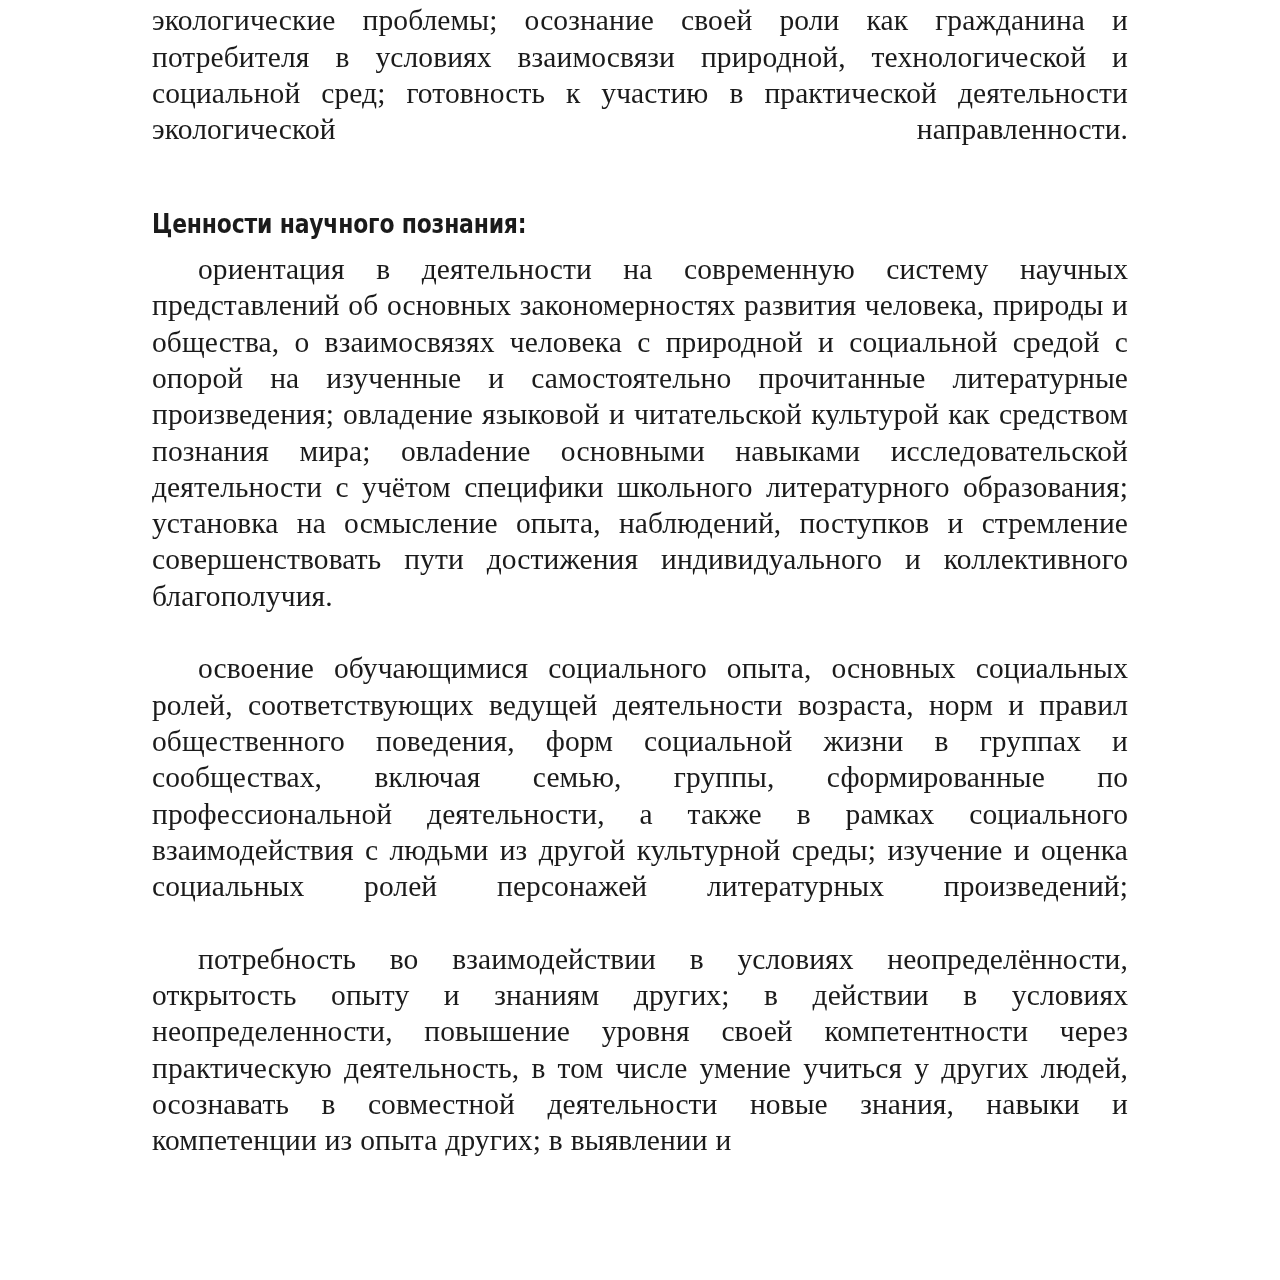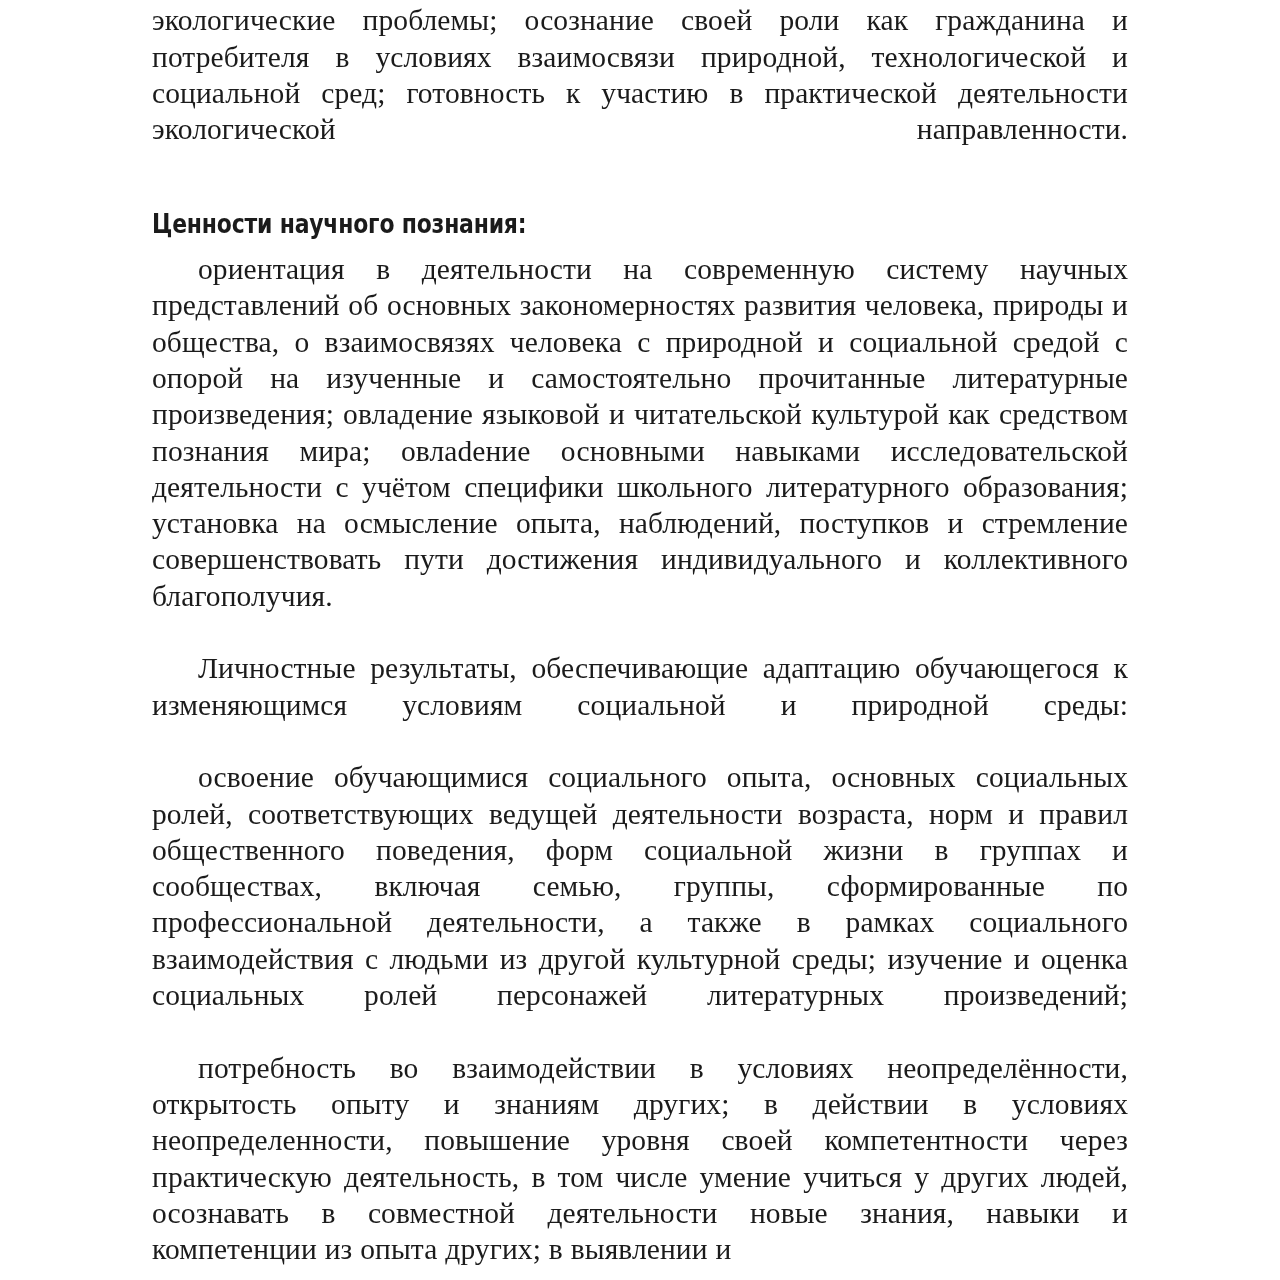--- a/index.html
+++ b/index.html
@@ -96,21 +96,20 @@
     <p class="body-par" style="color: rgb(27, 27, 27);">ванное при знакомстве с литературными произведениями, под­нимающими экологические проблемы; осознание своей роли как гражданина и потребителя в условиях взаимосвязи природ­ной, технологической и социальной сред; готовность к участию в практической деятельности экологической направленности.</p>
 
     <div class="gap-before-heading"></div>
 
     <h2 class="section-heading" style="color: rgb(27, 27, 27);">Ценности научного познания:</h2>
 
     <div class="gap-after-heading"></div>
 
     <p class="body-par indent" style="color: rgb(27, 27, 27);">ориентация в деятельности на современную систему научных представлений об основных закономерностях развития челове­ка, природы и общества, о взаимосвязях человека с природной и социальной средой с опорой на изученные и самостоятельно прочитанные литературные произведения; овладение языковой и читательской культурой как средством познания мира; овла­dение основными навыками исследовательской деятельности с учётом специфики школьного литературного образования; установка на осмысление опыта, наблюдений, поступков и стремление совершенствовать пути достижения индивидуаль­ного и коллективного благополучия.</p>
 
-    <p class="body-par indent" style="color: rgb(27, 27, 27);">Личностные результаты, обеспечивающие адаптацию обуча­ющегося к изменяющимся условиям социальной и природной среды:</p>
 
     <p class="body-par indent" style="color: rgb(27, 27, 27);">освоение обучающимися социального опыта, основных соци­альных ролей, соответствующих ведущей деятельности возрас­та, норм и правил общественного поведения, форм социальной жизни в группах и сообществах, включая семью, группы, сфор­мированные по профессиональной деятельности, а также в рам­ках социального взаимодействия с людьми из другой культур­ной среды; изучение и оценка социальных ролей персонажей литературных произведений;</p>
 
     <p class="body-par indent no-stretch" style="color: rgb(27, 27, 27);">потребность во взаимодействии в условиях неопределённо­сти, открытость опыту и знаниям других; в действии в услови­ях неопределенности, повышение уровня своей компетентности через практическую деятельность, в том числе умение учиться у других людей, осознавать в совместной деятельности новые знания, навыки и компетенции из опыта других; в выявлении и</p>
 
   </div>
   <div class="clip-bottom"></div>
 </div>
 
 </body></html>

